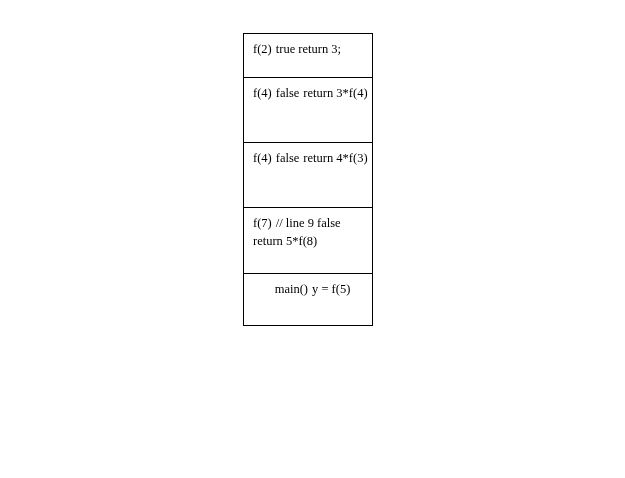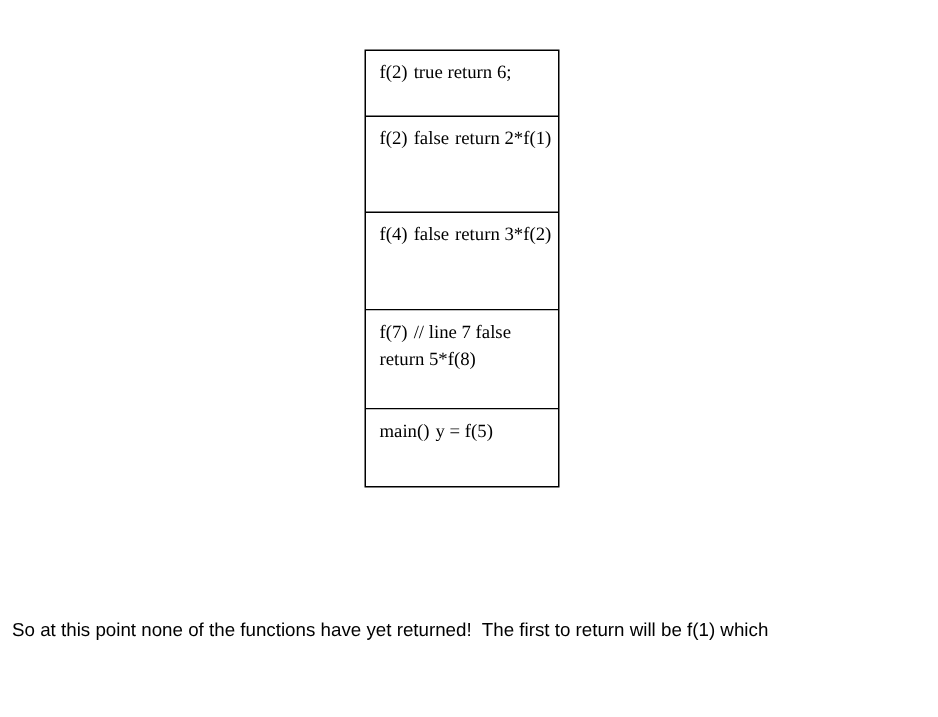--- a/index.html
+++ b/index.html
@@ -29,20 +29,21 @@
     background: #ffffff;
   }
   .stack-frame {
     border-bottom: 1px solid #000000;
     box-sizing: border-box;
     padding: 5px 0 6px 9px;
     background: #ffffff;
   }
   .stack-frame:last-child {
     border-bottom: none;
+    text-align: center;
   }
   .frame-line {
     font-family: "Liberation Serif", serif;
     font-size: 12.5px;
     line-height: 15px;
     color: #000000;
     white-space: pre;
   }
   .frame-line.spaced {
     margin-top: 8px;
@@ -72,44 +73,43 @@
     display: block;
   }
 </style>
 </head>
 <body>
 
 <div id="call-stack">
 
   <div class="stack-frame f1">
     <span class="frame-line">f(2)</span>
-    <span class="frame-line">true return 6;</span>
+    <span class="frame-line">true return 3;</span>
   </div>
 
-  <div class="stack-frame f2">
-    <span class="frame-line">f(2)</span>
-    <span class="frame-line">false</span>
-    <span class="frame-line spaced">return 2*f(1)</span>
-  </div>
 
   <div class="stack-frame f3">
     <span class="frame-line">f(4)</span>
     <span class="frame-line">false</span>
-    <span class="frame-line spaced">return 3*f(2)</span>
+    <span class="frame-line spaced">return 3*f(4)</span>
   </div>
 
+  <div class="stack-frame f4">
+    <span class="frame-line">f(4)</span>
+    <span class="frame-line">false</span>
+    <span class="frame-line spaced">return 4*f(3)</span>
+  </div>
 
   <div class="stack-frame f5">
     <span class="frame-line">f(7)</span>
-    <span class="frame-line">// line 7 false</span>
+    <span class="frame-line">// line 9 false</span>
     <span class="frame-line spaced">return 5*f(8)</span>
   </div>
 
   <div class="stack-frame main">
     <span class="frame-line">main()</span>
     <span class="frame-line">y = f(5)</span>
   </div>
 
 </div>
 
 <div id="caption">
-  <span class="cap-line">So at this point none of the functions have yet returned!  The first to return will be f(1) which</span>
 </div>
 
 </body></html>

